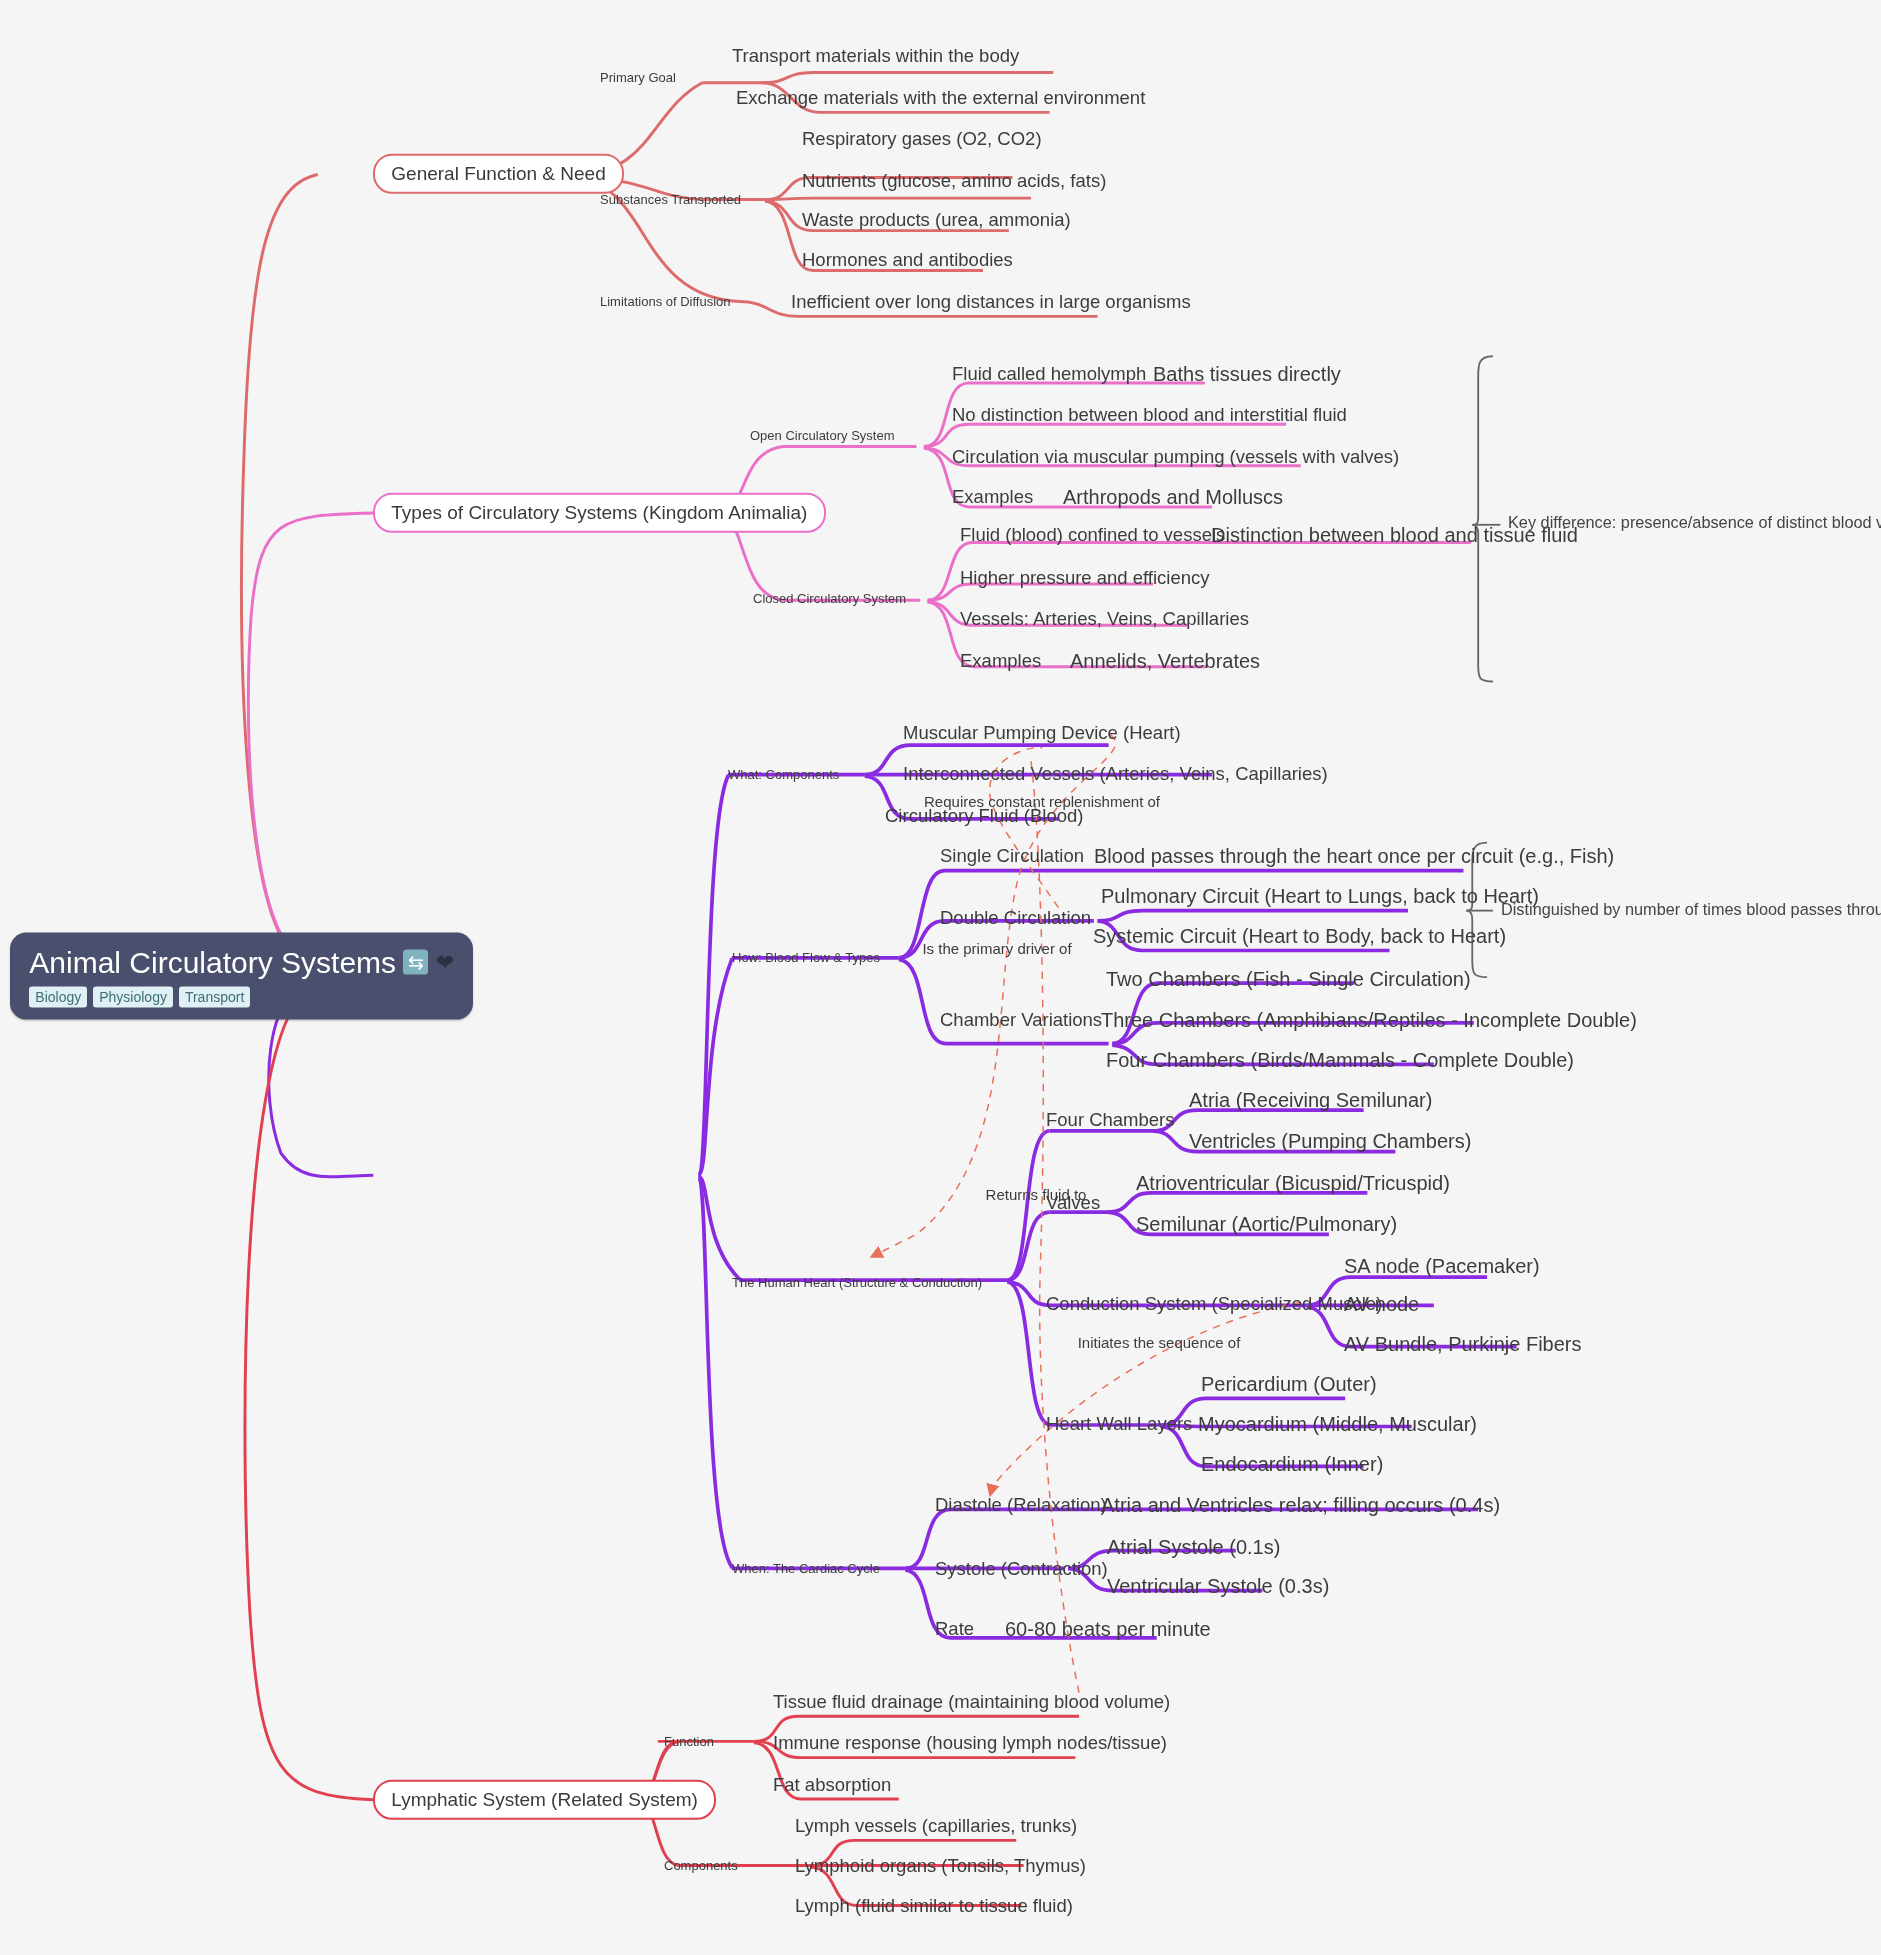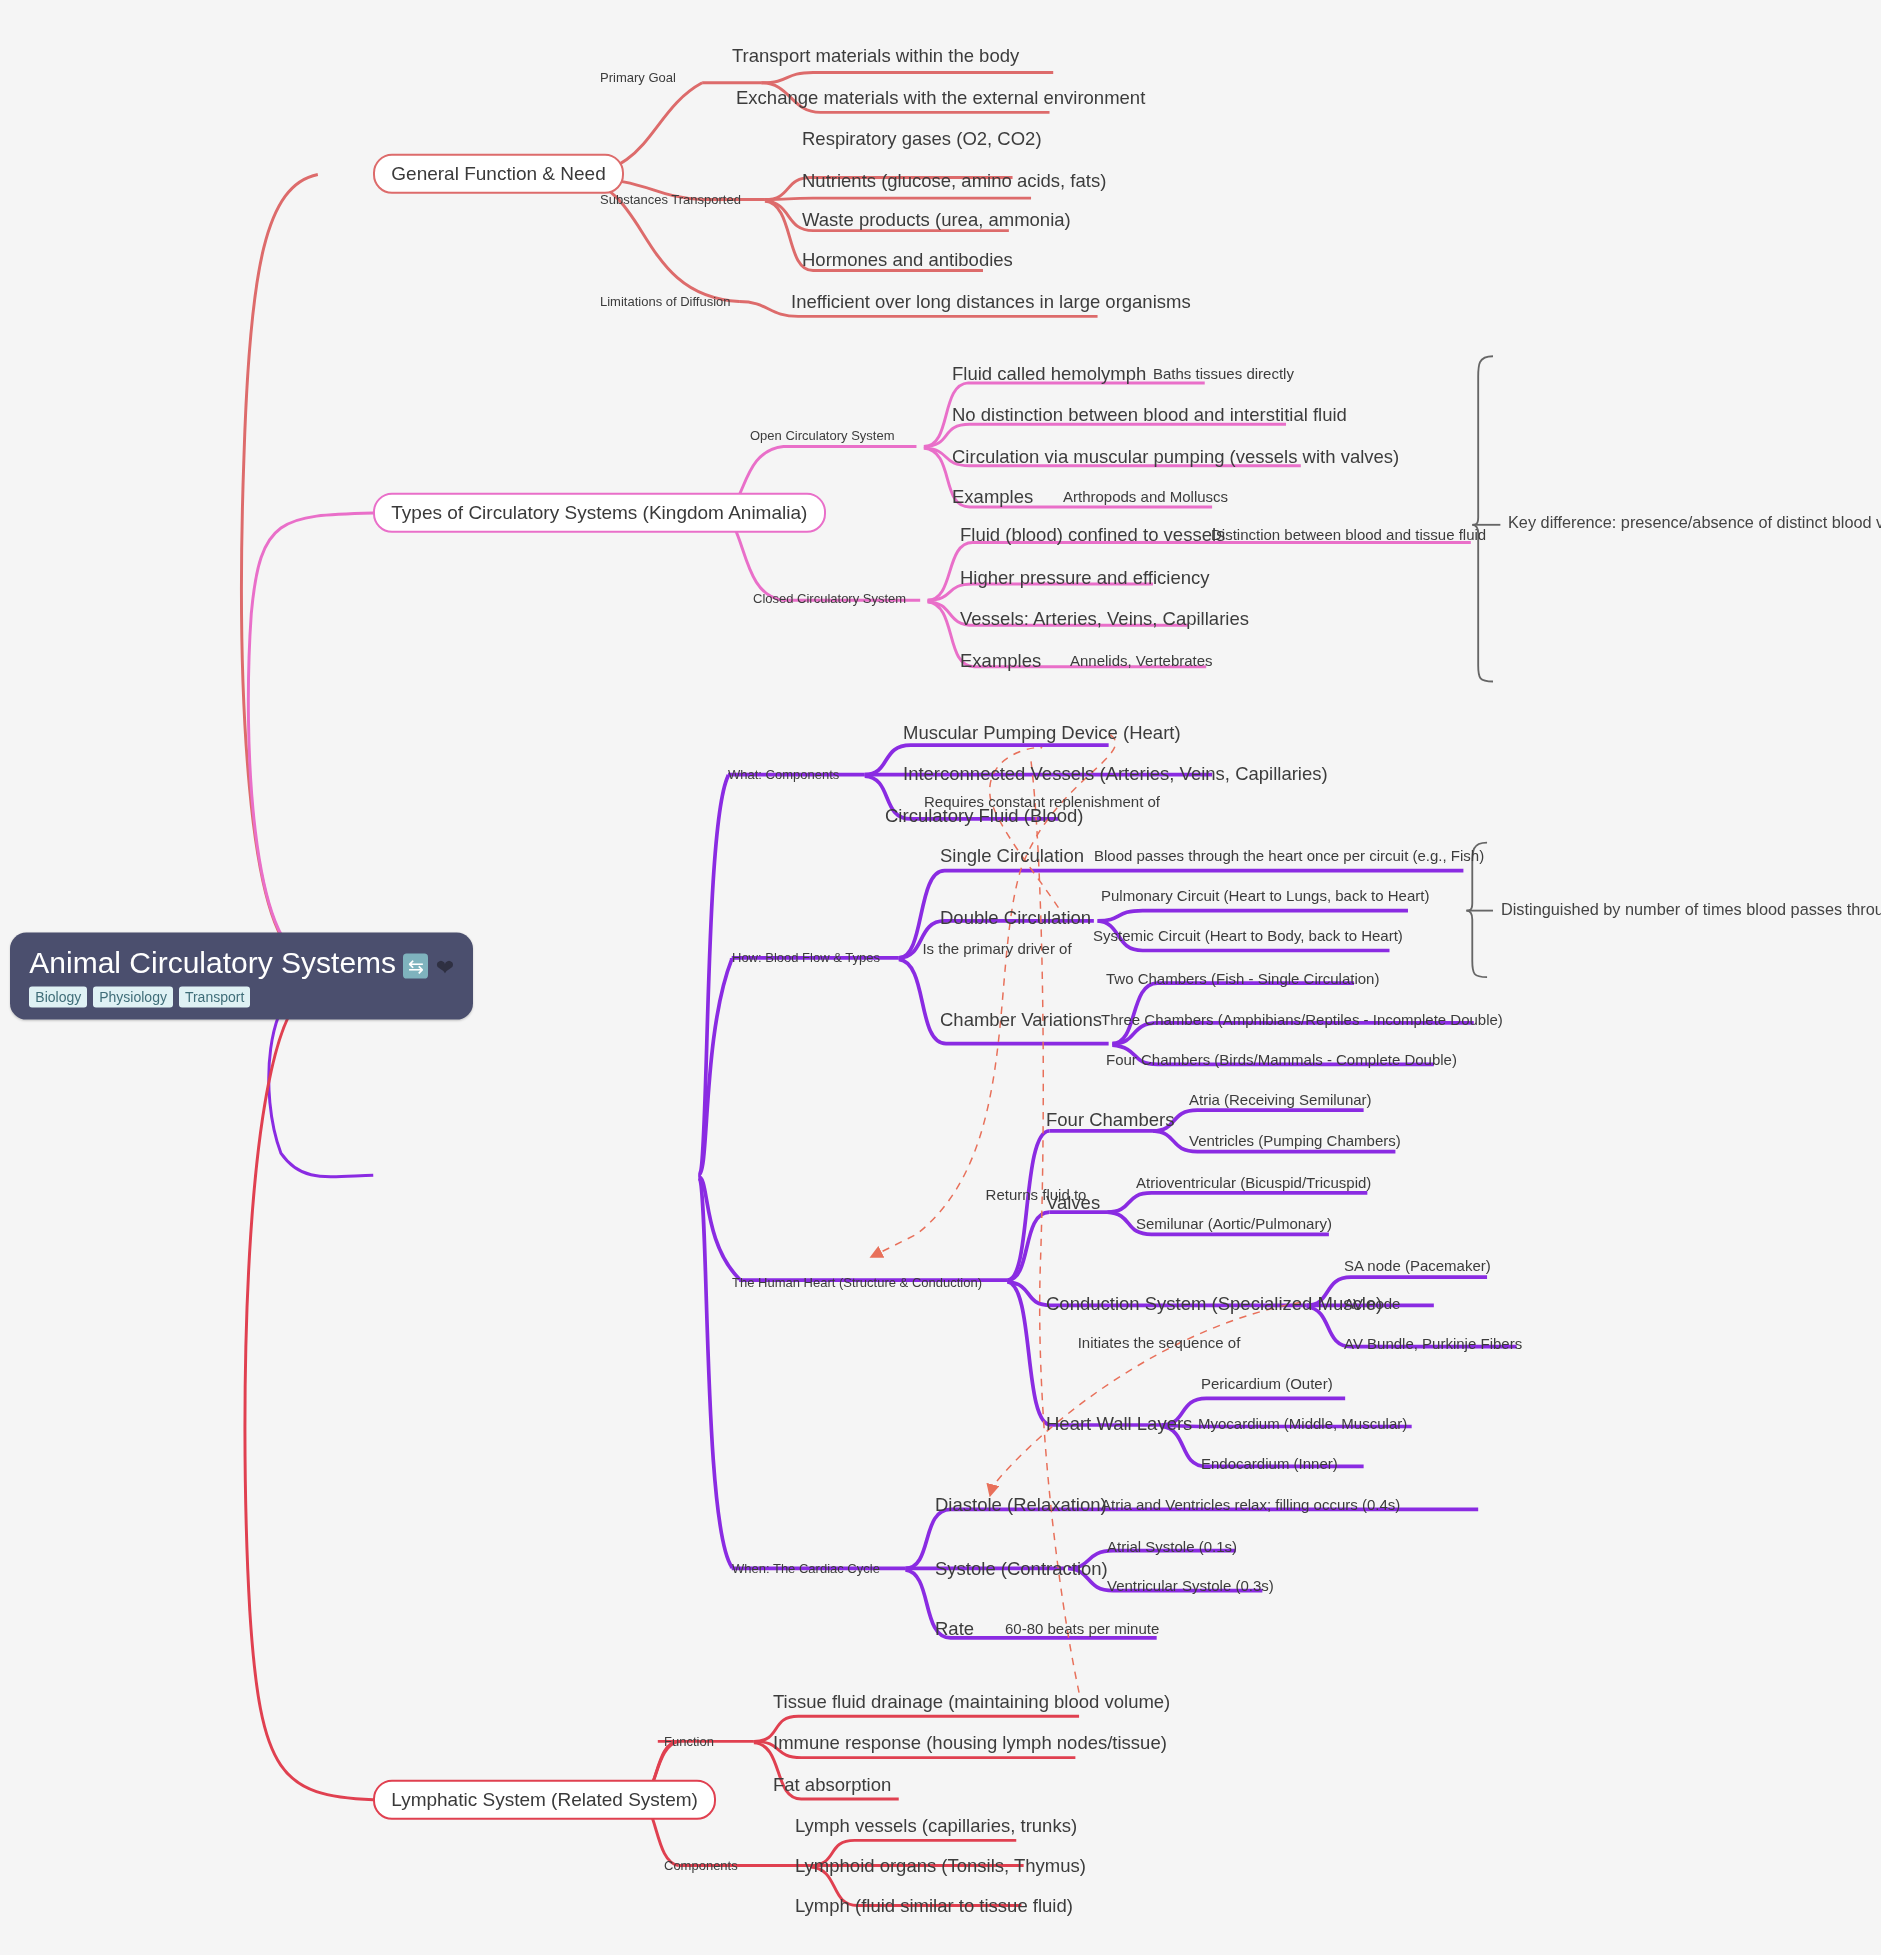--- a/index.html
+++ b/index.html
@@ -21,21 +21,21 @@
   }
   .node.root{
     background:#4b4f6e;
     border-radius:16.3px;
     padding:13.3px 19px 12px 19px;
     color:#ffffff;
     font-size:30px;
     transform:translateY(-50%);
     box-shadow:0 0.7px 2.2px rgba(0,0,0,.18);
   }
-  .root-title{display:flex;align-items:flex-end;gap:7.4px;}
+  .root-title{display:flex;align-items:center;gap:7.4px;}
   .recycle-icon{
     display:inline-block;width:25px;height:25px;border-radius:3.7px;
     background:#7fb3be;color:#ffffff;font-size:19px;line-height:25px;text-align:center;
   }
   .heart-icon{color:#2f3042;font-size:22px;line-height:1;}
   .tags{margin-top:8px;display:flex;gap:6px;}
   .tag{
     background:#dff1f4;color:#3f6d78;border-radius:3px;
     padding:1.5px 6px 2.2px 6px;font-size:14px;line-height:1.2;
   }
@@ -48,21 +48,21 @@
     font-size:19px;
     color:#3a3a3a;
   }
   .node.branch.c0{border-color:#dd6b6b;}
   .node.branch.c1{border-color:#e96fc9;}
   .node.branch.c2{border-color:#8a2be2;}
   .node.branch.c3{border-color:#e04050;}
 
   .node.lvl2{font-size:13px;color:#3c3c3c;}
   .node.lvl3{font-size:18.5px;color:#3c3c3c;}
-  .node.lvl4{font-size:15px;color:#3c3c3c;}
+  .node.lvl4{font-size:20px;color:#3c3c3c;}
 
   .annot{
     position:absolute;font-size:15.5px;color:#444;white-space:nowrap;
     transform:translateY(-50%);
   }
   .xlabel{
     position:absolute;font-size:15px;color:#3c3c3c;white-space:nowrap;
     transform:translate(-50%,-50%);
   }
 </style>

